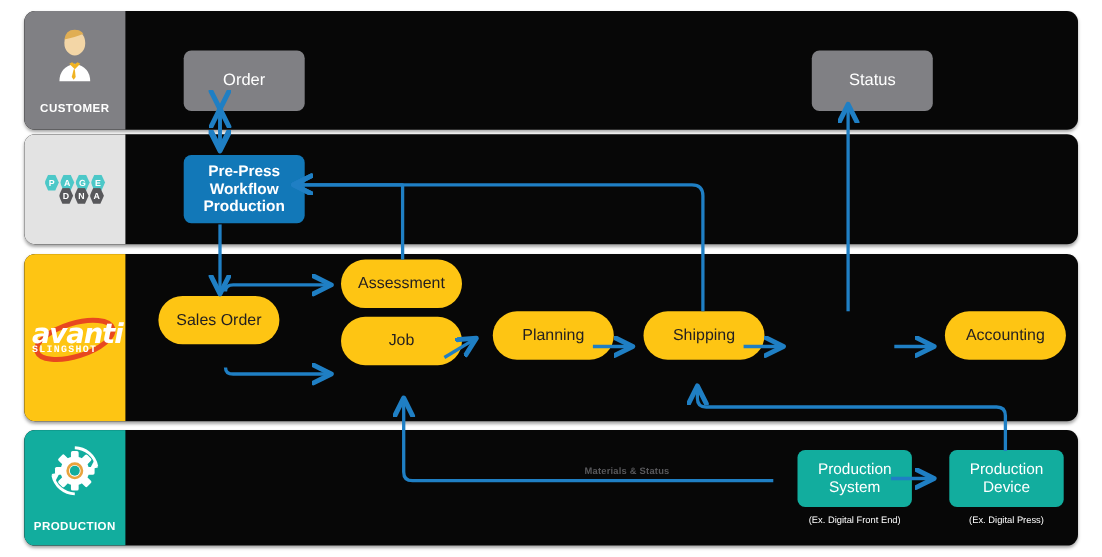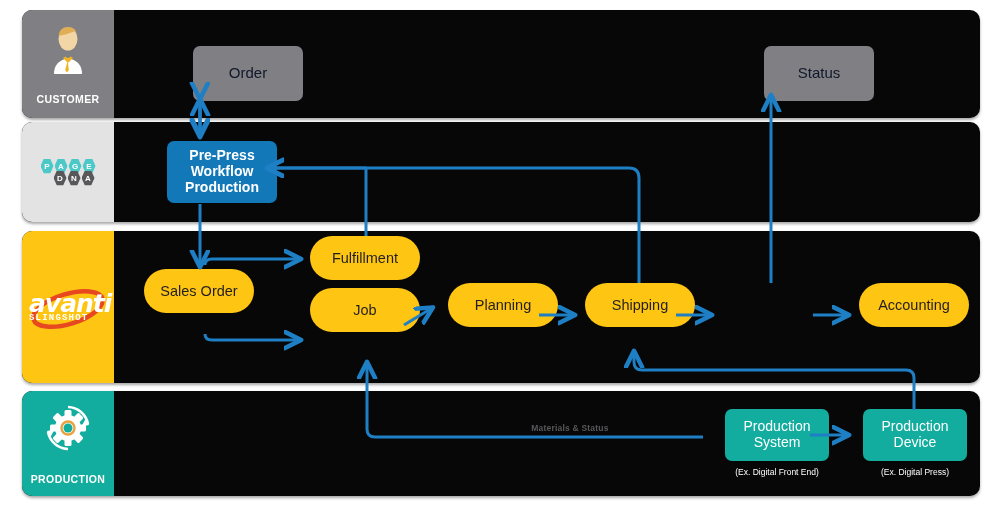--- a/index.html
+++ b/index.html
@@ -27,22 +27,22 @@
 
   .lane4{left:22px;top:391px;width:958px;height:105px;}
   .lane4 .lane-label{background:#12ad9e;}
   .lane4 .cap{color:#ffffff;}
 
   
   .node{position:absolute;display:flex;align-items:center;
         justify-content:center;text-align:center;box-sizing:border-box;}
   .node span{display:block;line-height:1.12;}
 
-  .n-gray{background:#808084;color:#0f172a;border-radius:7px;
-          font-size:15px;margin-left:26px;}
+  .n-gray{background:#808084;color:#ffffff;border-radius:7px;
+          font-size:15px;}
   .n-blue{background:#1278b8;color:#ffffff;border-radius:7px;
           font-size:14px;font-weight:bold;}
   .n-yellow{background:#fec513;color:#231f20;border-radius:22px;
           font-size:14.5px;}
   .n-teal{background:#12ad9e;color:#ffffff;border-radius:7px;
           font-size:14px;}
 
   .caption{position:absolute;color:#ffffff;font-size:8.5px;
            font-weight:normal;text-align:center;white-space:nowrap;}
   .flow-label{position:absolute;color:#58585b;font-size:8.5px;
@@ -129,21 +129,21 @@
         <div class="avanti-word">avanti</div>
         <div class="avanti-sub">SLINGSHOT</div>
       </div>
     </div>
 
     <div class="node n-yellow" style="left:122px;top:38px;width:110px;height:44px;">
       <span>Sales Order</span>
     </div>
 
     <div class="node n-yellow" style="left:288px;top:5px;width:110px;height:44px;">
-      <span>Fulfillment</span>
+      <span>Assessment</span>
     </div>
 
     <div class="node n-yellow" style="left:288px;top:57px;width:110px;height:44px;">
       <span>Job</span>
     </div>
 
     <div class="node n-yellow" style="left:563px;top:52px;width:110px;height:44px;">
       <span>Shipping</span>
     </div>
 

